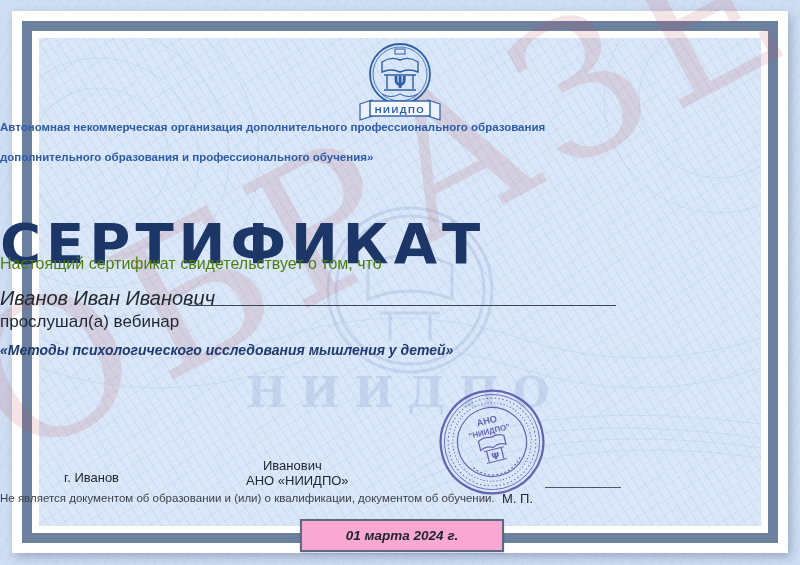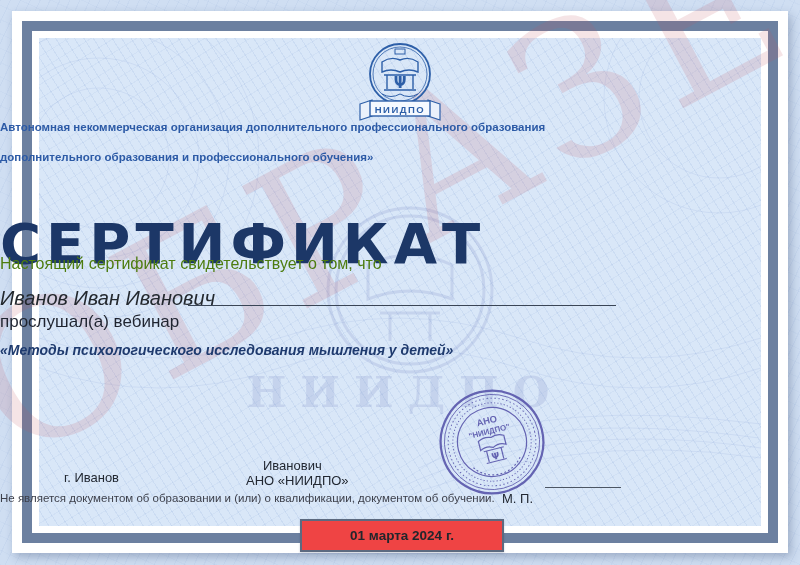--- a/index.html
+++ b/index.html
@@ -29,23 +29,23 @@
   .title { font-family:"DejaVu Sans",sans-serif; font-size:56px; font-weight:bold;
            color:#1c3767; letter-spacing:5px; z-index:4;margin-top:41px; }
   .statement { font-size:16px; color:#4d7c0f; z-index:4; }
   .name { font-size:20px; font-weight:normal; font-style:italic; color:#23282e; z-index:4; }
   .nameline { left:188px; top:305px; width:428px; border-top:1.4px solid #3a4556; z-index:4; }
   .action { font-size:17px; color:#1f2430; z-index:4; }
   .course { font-size:14px; font-weight:bold; font-style:italic; color:#1e3a6e; z-index:4; }
   .small-label { font-size:13px; color:#222832; z-index:4; }
   .sigline { left:545px; top:487px; width:76px; border-top:1.6px solid #4c5664; z-index:4; }
   .disclaimer { font-size:11.5px; color:#3c3f4a; z-index:4; }
-  .datebox { left:300px; top:519px; width:200px; height:29px; background:#ef4444;
+  .datebox { left:300px; top:519px; width:200px; height:29px; background:#f9a8d4;
              border:2px solid #5c6a80; z-index:6; text-align:center; line-height:29px;
-             font-size:13.5px; font-weight:bold; color:#22262c;
+             font-size:13.5px; font-weight:bold; font-style:italic; color:#22262c;
              box-shadow:0 1px 2px rgba(40,60,100,.25); }
 
   .wm-sample { left:-15px; top:295px; font-family:"DejaVu Serif",serif; font-size:190px;
                letter-spacing:12px; color:rgba(195,88,100,.16); transform:rotate(-28deg);
                transform-origin:0 50%; white-space:nowrap; z-index:3; }
   .wm-brand { left:240px; top:195px; z-index:2; }
   .logo { left:340px; top:42px; z-index:4; }
   .stamp { left:436px; top:386px; z-index:4; }
 </style>
 </head>

